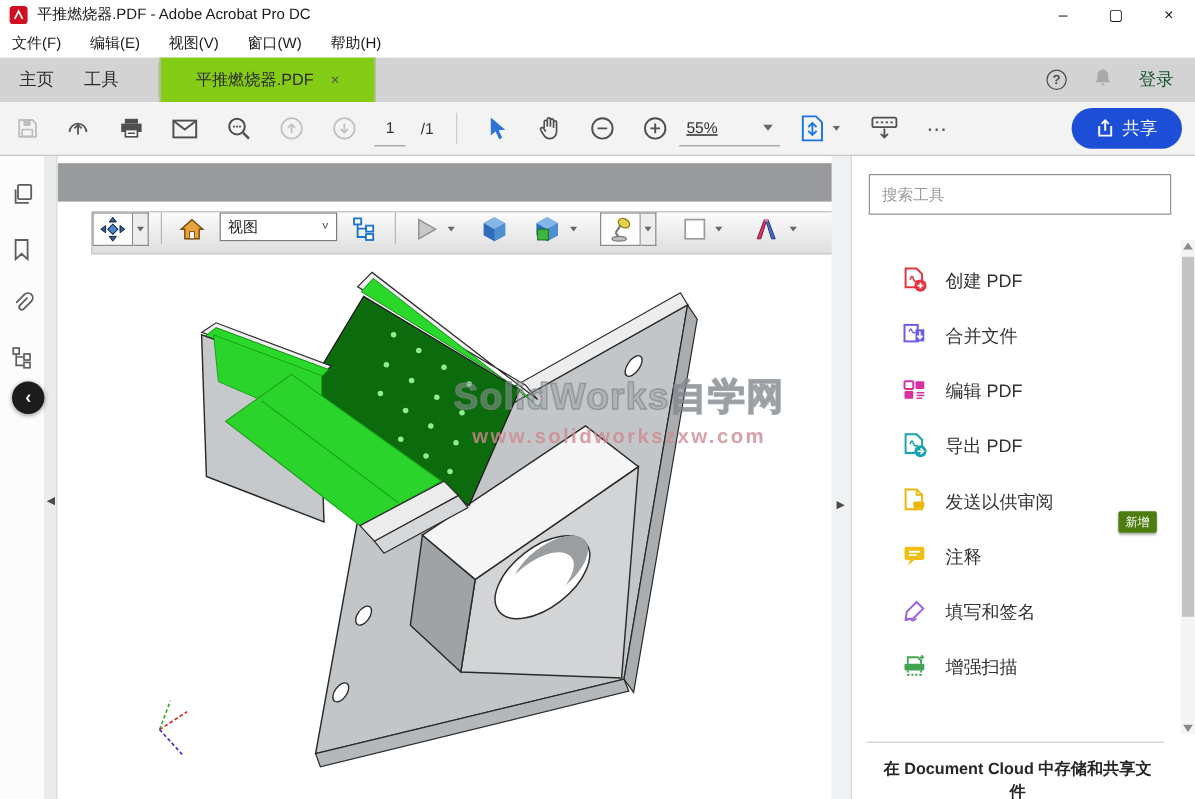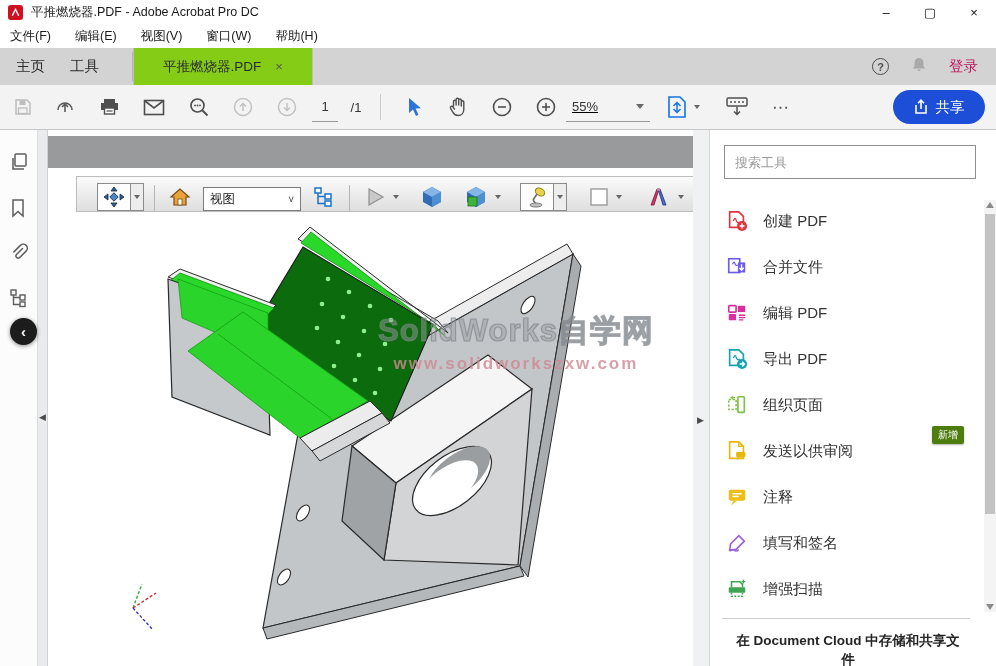--- a/index.html
+++ b/index.html
@@ -29,21 +29,21 @@
     font-size:14.5px; color:#2b2b2b; padding:0 4px; }
   .tabbar .vdiv { position:absolute; top:4px; height:29px; width:1px; background:#b4b4b4; }
   .doc-tab { position:absolute; left:133px; top:0; width:180px; height:37px; background:#84cc16;
     border-left:1px solid #bdbdbd; border-right:1px solid #bdbdbd;
     display:flex; align-items:center; justify-content:center; gap:14px; }
   .doc-tab .doc-tab-label { font-size:13.5px; color:#2b2b2b; }
   .doc-tab .tab-close { font-size:13px; color:#555; }
   .tab-right { position:absolute; right:0; top:0; height:37px; display:flex; align-items:center; gap:22px; padding-right:18px; }
   .help-circle { width:17px; height:17px; border:1.4px solid #4c4c4c; border-radius:50%;
     display:flex; align-items:center; justify-content:center; font-size:11px; color:#4c4c4c; font-weight:bold; }
-  .signin { font-size:14.5px; color:#be185d; }
+  .signin { font-size:14.5px; color:#14532d; }
 
   
   .toolbar { position:absolute; left:0; top:85px; width:996px; height:45px; background:#f3f3f3;
     border-bottom:1px solid #c6c6c6; }
   .tbi { position:absolute; top:0; height:44px; display:flex; align-items:center; justify-content:center; }
   .page-box { border-bottom:1px solid #9a9a9a; width:26px; justify-content:center;
     font-size:13px; color:#333; height:30px; top:7px; }
   .page-total { font-size:13px; color:#333; }
   .tb-vdiv { position:absolute; top:9px; height:26px; width:1px; background:#cccccc; }
   .zoom-group { position:absolute; left:566px; top:7px; width:84px; height:30px;
@@ -69,21 +69,21 @@
   .rail-splitter { position:absolute; left:38px; top:0; width:10px; height:536px; background:#e9ebec;
     border-right:1px solid #d2d2d2; }
   .splitter-arrow { position:absolute; font-size:9px; color:#4a4a4a; }
 
   .doc-pane { position:absolute; left:48px; top:0; width:675px; height:536px; background:#ffffff; overflow:hidden; }
   .doc-band { position:absolute; left:0; top:6px; width:675px; height:32px; background:#999a9c; }
 
   
   .v3d-toolbar { position:absolute; left:28px; top:46px; width:645px; height:36px;
     background:linear-gradient(#fbfbfb,#dedede); border:1px solid #bcbcbc;
-    display:flex; align-items:flex-end; padding:0 20px; }
+    display:flex; align-items:flex-start; padding:0 0; }
   .btn3d { height:28px; display:flex; align-items:center; justify-content:center; padding:0 4px; }
   .btn3d.pressed { background:#fdfdfd; border:1px solid #8a8a8a; }
   .caret-cell { height:28px; display:flex; align-items:center; padding:0 3px; }
   .caret-cell.pressed { border:1px solid #8a8a8a; border-left:none; background:#ededed; }
   .v3d-sep { width:1px; height:26px; background:#b5b5b5; margin:0 10px; }
   .view-select { width:98px; height:24px; background:#fff; border:1px solid #7c7c7c; margin:0 8px;
     display:flex; align-items:center; justify-content:space-between; padding:0 6px; font-size:12.5px; color:#222; }
   .view-select .chev { font-size:10px; color:#444; }
 
   .watermark { position:absolute; left:330px; top:180px; z-index:4; text-align:center; pointer-events:none; }
@@ -94,21 +94,21 @@
     margin-top:2px; white-space:nowrap; }
 
   .right-splitter { position:absolute; left:693px; top:0; width:17px; height:536px; background:#f0f1f2;
     border-right:1px solid #d6d6d6; }
 
   .right-panel { position:absolute; left:710px; top:0; width:286px; height:536px; background:#ffffff; }
   .search-box { position:absolute; left:14px; top:15px; width:252px; height:34px; border:1px solid #8f8f8f;
     background:#fff; font-size:13px; color:#333; padding:0 10px; font-family:"Liberation Sans",sans-serif; }
   .search-box::placeholder { color:#9a9a9a; }
   .tools-list { position:absolute; left:0; top:68px; width:272px; }
-  .tool-row { height:46px; display:flex; align-items:center; padding-left:16px; gap:15px; position:relative; }
+  .tool-row { height:46px; display:flex; align-items:flex-end; padding-left:41px; gap:15px; position:relative; }
   .tool-row .ticon { width:22px; height:22px; flex:0 0 22px; }
   .tool-row .tlabel { font-size:15px; color:#323232; }
   .new-badge { position:absolute; left:222px; top:296px; background:#4d7c0f; color:#fff; font-size:10px;
     padding:2px 6px; border-radius:2px; box-shadow:0 1px 2px rgba(0,0,0,.3); }
   .panel-scrollbar { position:absolute; right:0; top:70px; width:12px; height:412px; background:#f4f4f4; }
   .panel-scrollbar .thumb { position:absolute; left:1px; top:14px; width:10px; height:300px; background:#c3c3c3; }
   .ps-arrow { position:absolute; left:2px; width:0; height:0; border-left:4px solid transparent; border-right:4px solid transparent; }
   .ps-up { top:2px; border-bottom:6px solid #8a8a8a; }
   .ps-down { bottom:2px; border-top:6px solid #8a8a8a; }
   .panel-divider { position:absolute; left:12px; top:488px; width:248px; border-top:1px solid #cfcfcf; }
@@ -504,28 +504,20 @@
           <svg class="ticon" viewBox="0 0 24 24">
               <path d="M4 2 h10 l5 5 v12 H4 Z" fill="none" stroke="#17A2B0" stroke-width="1.8"></path>
               <path d="M8 11 q2 -5 3 -1 q1 4 4 2" fill="none" stroke="#17A2B0" stroke-width="1.4"></path>
               <circle cx="17.5" cy="17.5" r="5.5" fill="#17A2B0"></circle>
               <path d="M14.8 17.5 h5 M17.6 14.9 l2.6 2.6 l-2.6 2.6" fill="none" stroke="#fff" stroke-width="1.5"></path>
             </svg>
           <span class="tlabel">导出 PDF</span>
         </div>
         <div class="tool-row">
           <svg class="ticon" viewBox="0 0 24 24">
-              <rect x="13" y="3" width="7" height="17" rx="1" fill="none" stroke="#7DC142" stroke-width="1.8"></rect>
-              <rect x="3" y="6" width="8" height="11" fill="none" stroke="#7DC142" stroke-width="1.6" stroke-dasharray="2.5,1.8"></rect>
-              <path d="M10 4 l-4 0 l1.5 -1.5 M6 4 l1.5 1.5" fill="none" stroke="#7DC142" stroke-width="1.4"></path>
-            </svg>
-          <span class="tlabel">组织页面</span>
-        </div>
-        <div class="tool-row">
-          <svg class="ticon" viewBox="0 0 24 24">
               <path d="M4 2 h10 l5 5 v13 H4 Z" fill="none" stroke="#E8B70A" stroke-width="1.8"></path>
               <path d="M14 2 v5 h5" fill="none" stroke="#E8B70A" stroke-width="1.5"></path>
               <rect x="11" y="13" width="10" height="6" rx="1.5" fill="#E8B70A"></rect>
               <path d="M13 19 l-1.5 3 l4 -3" fill="#E8B70A"></path>
             </svg>
           <span class="tlabel">发送以供审阅</span>
         </div>
         <div class="tool-row">
           <svg class="ticon" viewBox="0 0 24 24">
               <rect x="3" y="4" width="18" height="12" rx="2" fill="#EFBE12"></rect>

